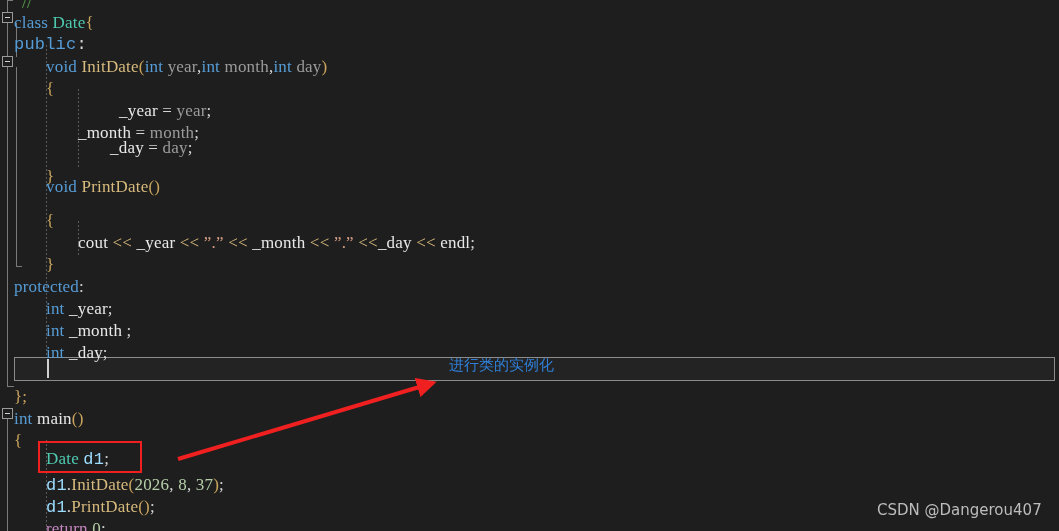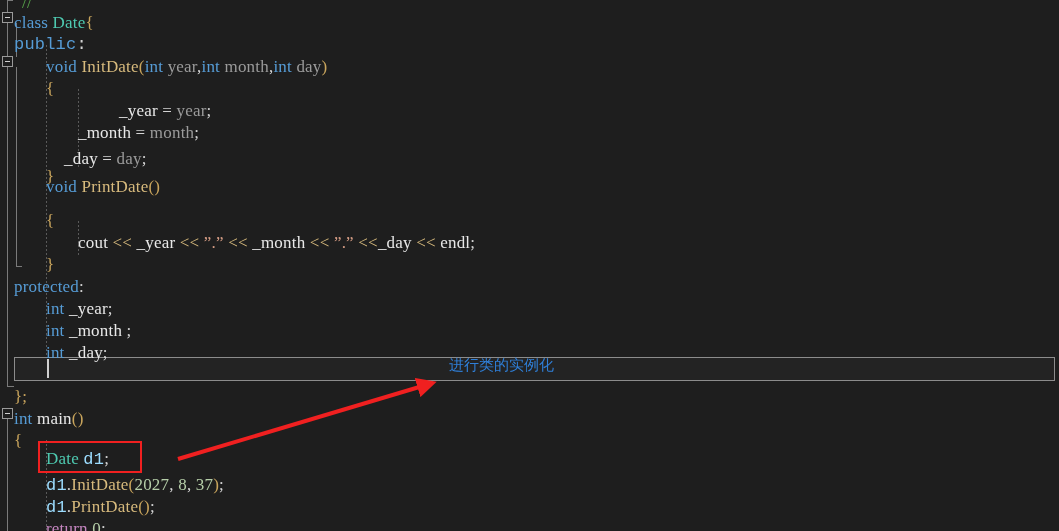--- a/index.html
+++ b/index.html
@@ -159,46 +159,47 @@
   <div id="caret" style="left: 47px; top: 359px;"></div>
 
   <div id="code">
       <div class="line" style="top: -8px; padding-left: 22px;"><span class="cmt">//</span></div>
       <div class="line" style="top: 12px; padding-left: 14px;"><span class="kw">class </span><span class="type">Date</span><span class="brace">{</span></div>
       <div class="line" style="top: 34px; padding-left: 14px; font-family: Liberation Mono, monospace;"><span class="kw">public</span><span class="punct">:</span></div>
       <div class="line" style="top: 56px; padding-left: 46px;"><span class="kw">void </span><span class="func">InitDate</span><span class="brace">(</span><span class="kw">int </span><span class="param">year</span><span class="punct">,</span><span class="kw">int </span><span class="param">month</span><span class="punct">,</span><span class="kw">int </span><span class="param">day</span><span class="brace">)</span></div>
       <div class="line" style="top: 78px; padding-left: 46px;"><span class="brace">{</span></div>
       <div class="line" style="top: 100px; padding-left: 78px; margin-left: 41px;"><span class="ident">_year</span><span class="punct"> = </span><span class="param">year</span><span class="punct">;</span></div>
       <div class="line" style="top: 122px; padding-left: 78px;"><span class="ident">_month</span><span class="punct"> = </span><span class="param">month</span><span class="punct">;</span></div>
-      <div class="line" style="top: 148px; padding-left: 64px;"><span class="ident">_day</span><span class="punct"> = </span><span class="param">day</span><span class="punct">;</span></div>
+      <div class="line" style="top: 137px; padding-left: 110px;"><span class="ident">_day</span><span class="punct"> = </span><span class="param">day</span><span class="punct">;</span></div>
       <div class="line" style="top: 166px; padding-left: 46px;"><span class="brace">}</span></div>
       <div class="line" style="top: 176px; padding-left: 46px;"><span class="kw">void </span><span class="func">PrintDate</span><span class="brace">()</span></div>
       <div class="line" style="top: 210px; padding-left: 46px;"><span class="brace">{</span></div>
       <div class="line" style="top: 232px; padding-left: 78px;"><span class="ident">cout</span><span class="op"> &lt;&lt; </span><span class="ident">_year</span><span class="op"> &lt;&lt; </span><span class="str">”.”</span><span class="op"> &lt;&lt; </span><span class="ident">_month</span><span class="op"> &lt;&lt; </span><span class="str">”.”</span><span class="op"> &lt;&lt;</span><span class="ident">_day</span><span class="op"> &lt;&lt; </span><span class="ident">endl</span><span class="punct">;</span></div>
       <div class="line" style="top: 254px; padding-left: 46px;"><span class="brace">}</span></div>
       <div class="line" style="top: 276px; padding-left: 14px;"><span class="kw">protected</span><span class="punct">:</span></div>
       <div class="line" style="top: 298px; padding-left: 46px;"><span class="kw">int </span><span class="ident">_year</span><span class="punct">;</span></div>
       <div class="line" style="top: 320px; padding-left: 46px;"><span class="kw">int </span><span class="ident">_month</span><span class="punct"> ;</span></div>
       <div class="line" style="top: 342px; padding-left: 46px;"><span class="kw">int </span><span class="ident">_day</span><span class="punct">;</span></div>
       <div class="line" style="top: 366px; padding-left: 46px;"><span class="punct"></span></div>
       <div class="line" style="top: 386px; padding-left: 14px;"><span class="brace">};</span></div>
       <div class="line" style="top: 408px; padding-left: 14px;"><span class="kw">int </span><span class="ident">main</span><span class="brace">()</span></div>
       <div class="line" style="top: 430px; padding-left: 14px;"><span class="brace">{</span></div>
       <div class="line" style="top: 448px; padding-left: 46px;"><span class="type">Date</span><span class="punct"> </span><span class="var">d1</span><span class="punct">;</span></div>
-      <div class="line" style="top: 474px; padding-left: 46px;"><span class="var">d1</span><span class="punct">.</span><span class="func">InitDate</span><span class="brace">(</span><span class="num">2027</span><span class="punct">, </span><span class="num">8</span><span class="punct">, </span><span class="num">37</span><span class="brace">)</span><span class="punct">;</span></div>
+      <div class="line" style="top: 474px; padding-left: 46px;"><span class="var">d1</span><span class="punct">.</span><span class="func">InitDate</span><span class="brace">(</span><span class="num">2026</span><span class="punct">, </span><span class="num">8</span><span class="punct">, </span><span class="num">37</span><span class="brace">)</span><span class="punct">;</span></div>
       <div class="line" style="top: 496px; padding-left: 46px;"><span class="var">d1</span><span class="punct">.</span><span class="func">PrintDate</span><span class="brace">()</span><span class="punct">;</span></div>
       <div class="line" style="top: 518px; padding-left: 46px;"><span class="ctrl">return </span><span class="num">0</span><span class="punct">;</span></div>
     </div>
 
   <div id="annotation" style="left: 449px; top: 355px; color: rgb(47, 127, 216);">进行类的实例化</div>
 
   <svg id="arrow" width="1059" height="531">
     <defs>
       <marker id="ah" markerWidth="5" markerHeight="5" refX="2.2" refY="2.5" orient="auto">
         <path d="M0,0 L5,2.5 L0,5 z" id="ah-path" fill="#f02020"></path>
       </marker>
     </defs>
     <line id="arrow-line" marker-end="url(#ah)" x1="178" y1="459" x2="426" y2="385" stroke="#f02020" stroke-width="4"></line>
   </svg>
 
   <div id="redbox" style="left: 38px; top: 441px; width: 104px; height: 32px; border-color: rgb(240, 32, 32);"></div>
 
+  <div id="watermark" style="left: 877px; top: 501px; color: rgb(188, 188, 188);">CSDN @Dangerou407</div>
 </div>
 
 </body></html>

